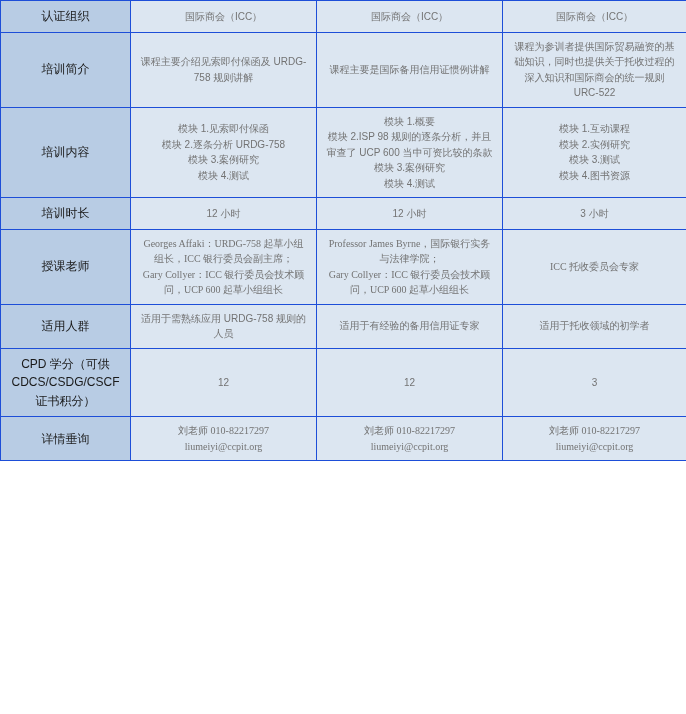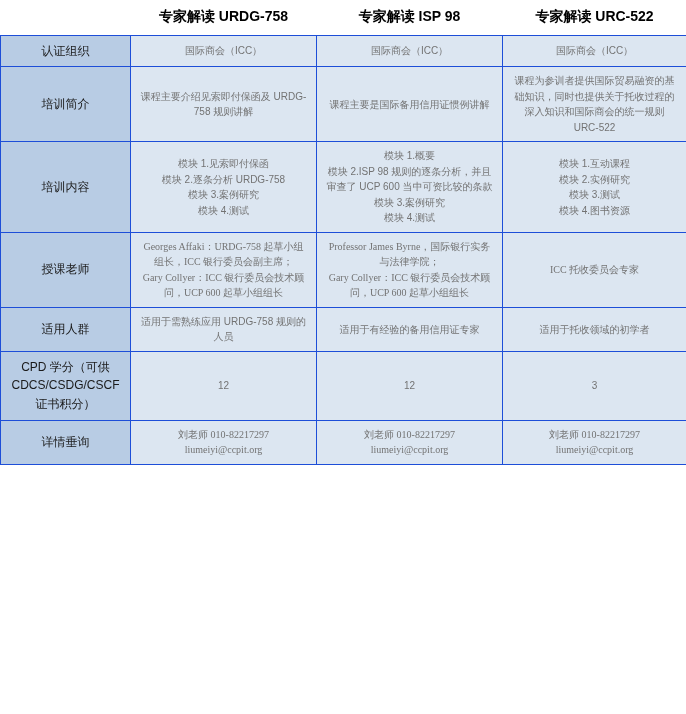--- a/index.html
+++ b/index.html
@@ -83,26 +83,20 @@
 <body>
 
 <table class="course-table">
   <colgroup>
     <col class="c0">
       <col class="c1">
       <col class="c2">
       <col class="c3">
   </colgroup>
   <tbody>
-    <tr class="head-row">
-      <td class="corner"></td>
-      <td>专家解读 URDG-758</td>
-      <td>专家解读 ISP 98</td>
-      <td>专家解读 URC-522</td>
-    </tr>
 
     <tr>
       <td class="label-cell">认证组织</td>
       <td class="body-cell center">国际商会（ICC）</td>
       <td class="body-cell center">国际商会（ICC）</td>
       <td class="body-cell center">国际商会（ICC）</td>
     </tr>
 
     <tr>
       <td class="label-cell">培训简介</td>
@@ -121,20 +115,26 @@
 模块 2.ISP 98 规则的逐条分析，并且审查了 UCP 600 当中可资比较的条款
 模块 3.案例研究
 模块 4.测试</td>
       <td class="body-cell left multiline">模块 1.互动课程
 模块 2.实例研究
 模块 3.测试
 模块 4.图书资源</td>
     </tr>
 
 
+    <tr>
+      <td class="label-cell">培训时长</td>
+      <td class="body-cell center">12 小时</td>
+      <td class="body-cell center">12 小时</td>
+      <td class="body-cell center">3 小时</td>
+    </tr>
 
     <tr>
       <td class="label-cell">授课老师</td>
       <td class="body-cell left multiline teacher-cell">Georges Affaki：URDG-758 起草小组组长，ICC 银行委员会副主席；
 Gary Collyer：ICC 银行委员会技术顾问，UCP 600 起草小组组长</td>
       <td class="body-cell left multiline teacher-cell">Professor James Byrne，国际银行实务与法律学院；
 Gary Collyer：ICC 银行委员会技术顾问，UCP 600 起草小组组长</td>
       <td class="body-cell left multiline teacher-cell">ICC 托收委员会专家</td>
     </tr>
 

